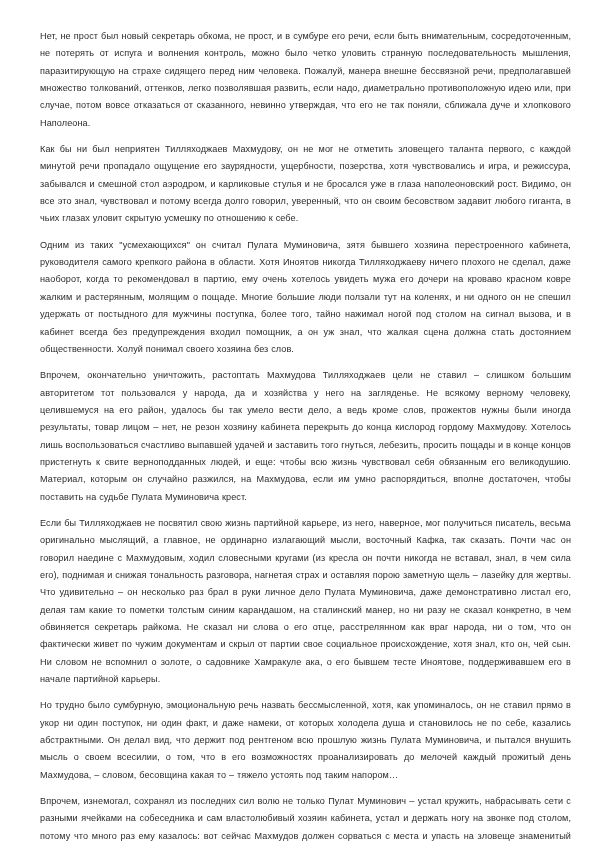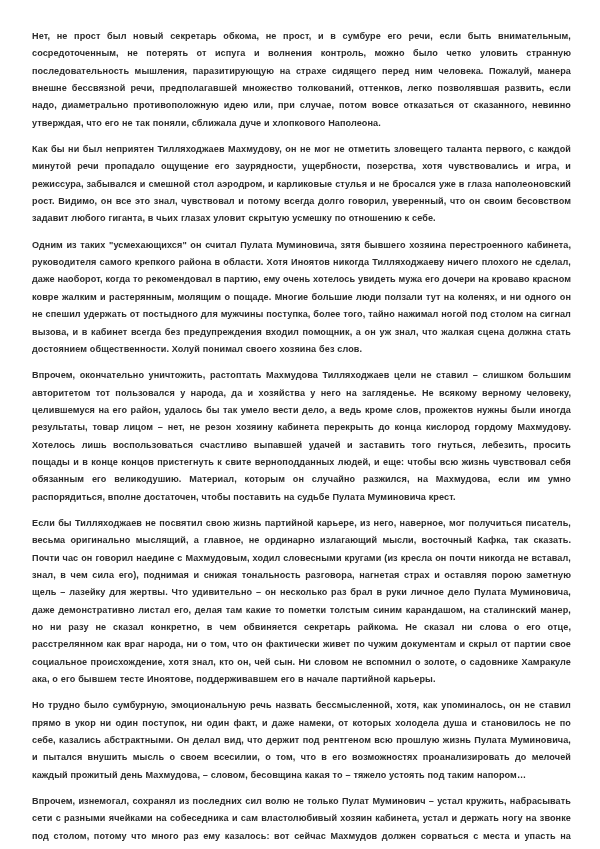--- a/index.html
+++ b/index.html
@@ -18,27 +18,27 @@
     width: 600px;
     height: 849px;
     background: #ffffff;
     box-sizing: border-box;
     padding: 28px 29px 0 28px;
   }
   .doc-body {
     width: 543px;
   }
   p.para {
-    margin: 0 0 9px 4px;
+    margin: 0 0 9px 12px;
     font-size: 9.1px;
     line-height: 17.35px;
     color: #2b2b2b;
     text-align: justify;
     text-justify: inter-word;
-    font-weight: 700;
+    font-weight: 400;
     letter-spacing: 0.01em;
     word-spacing: 0.02em;
     -webkit-font-smoothing: antialiased;
   }
   p.para:last-child {
     margin-bottom: 0;
   }
 </style>
 </head>
 <body>

